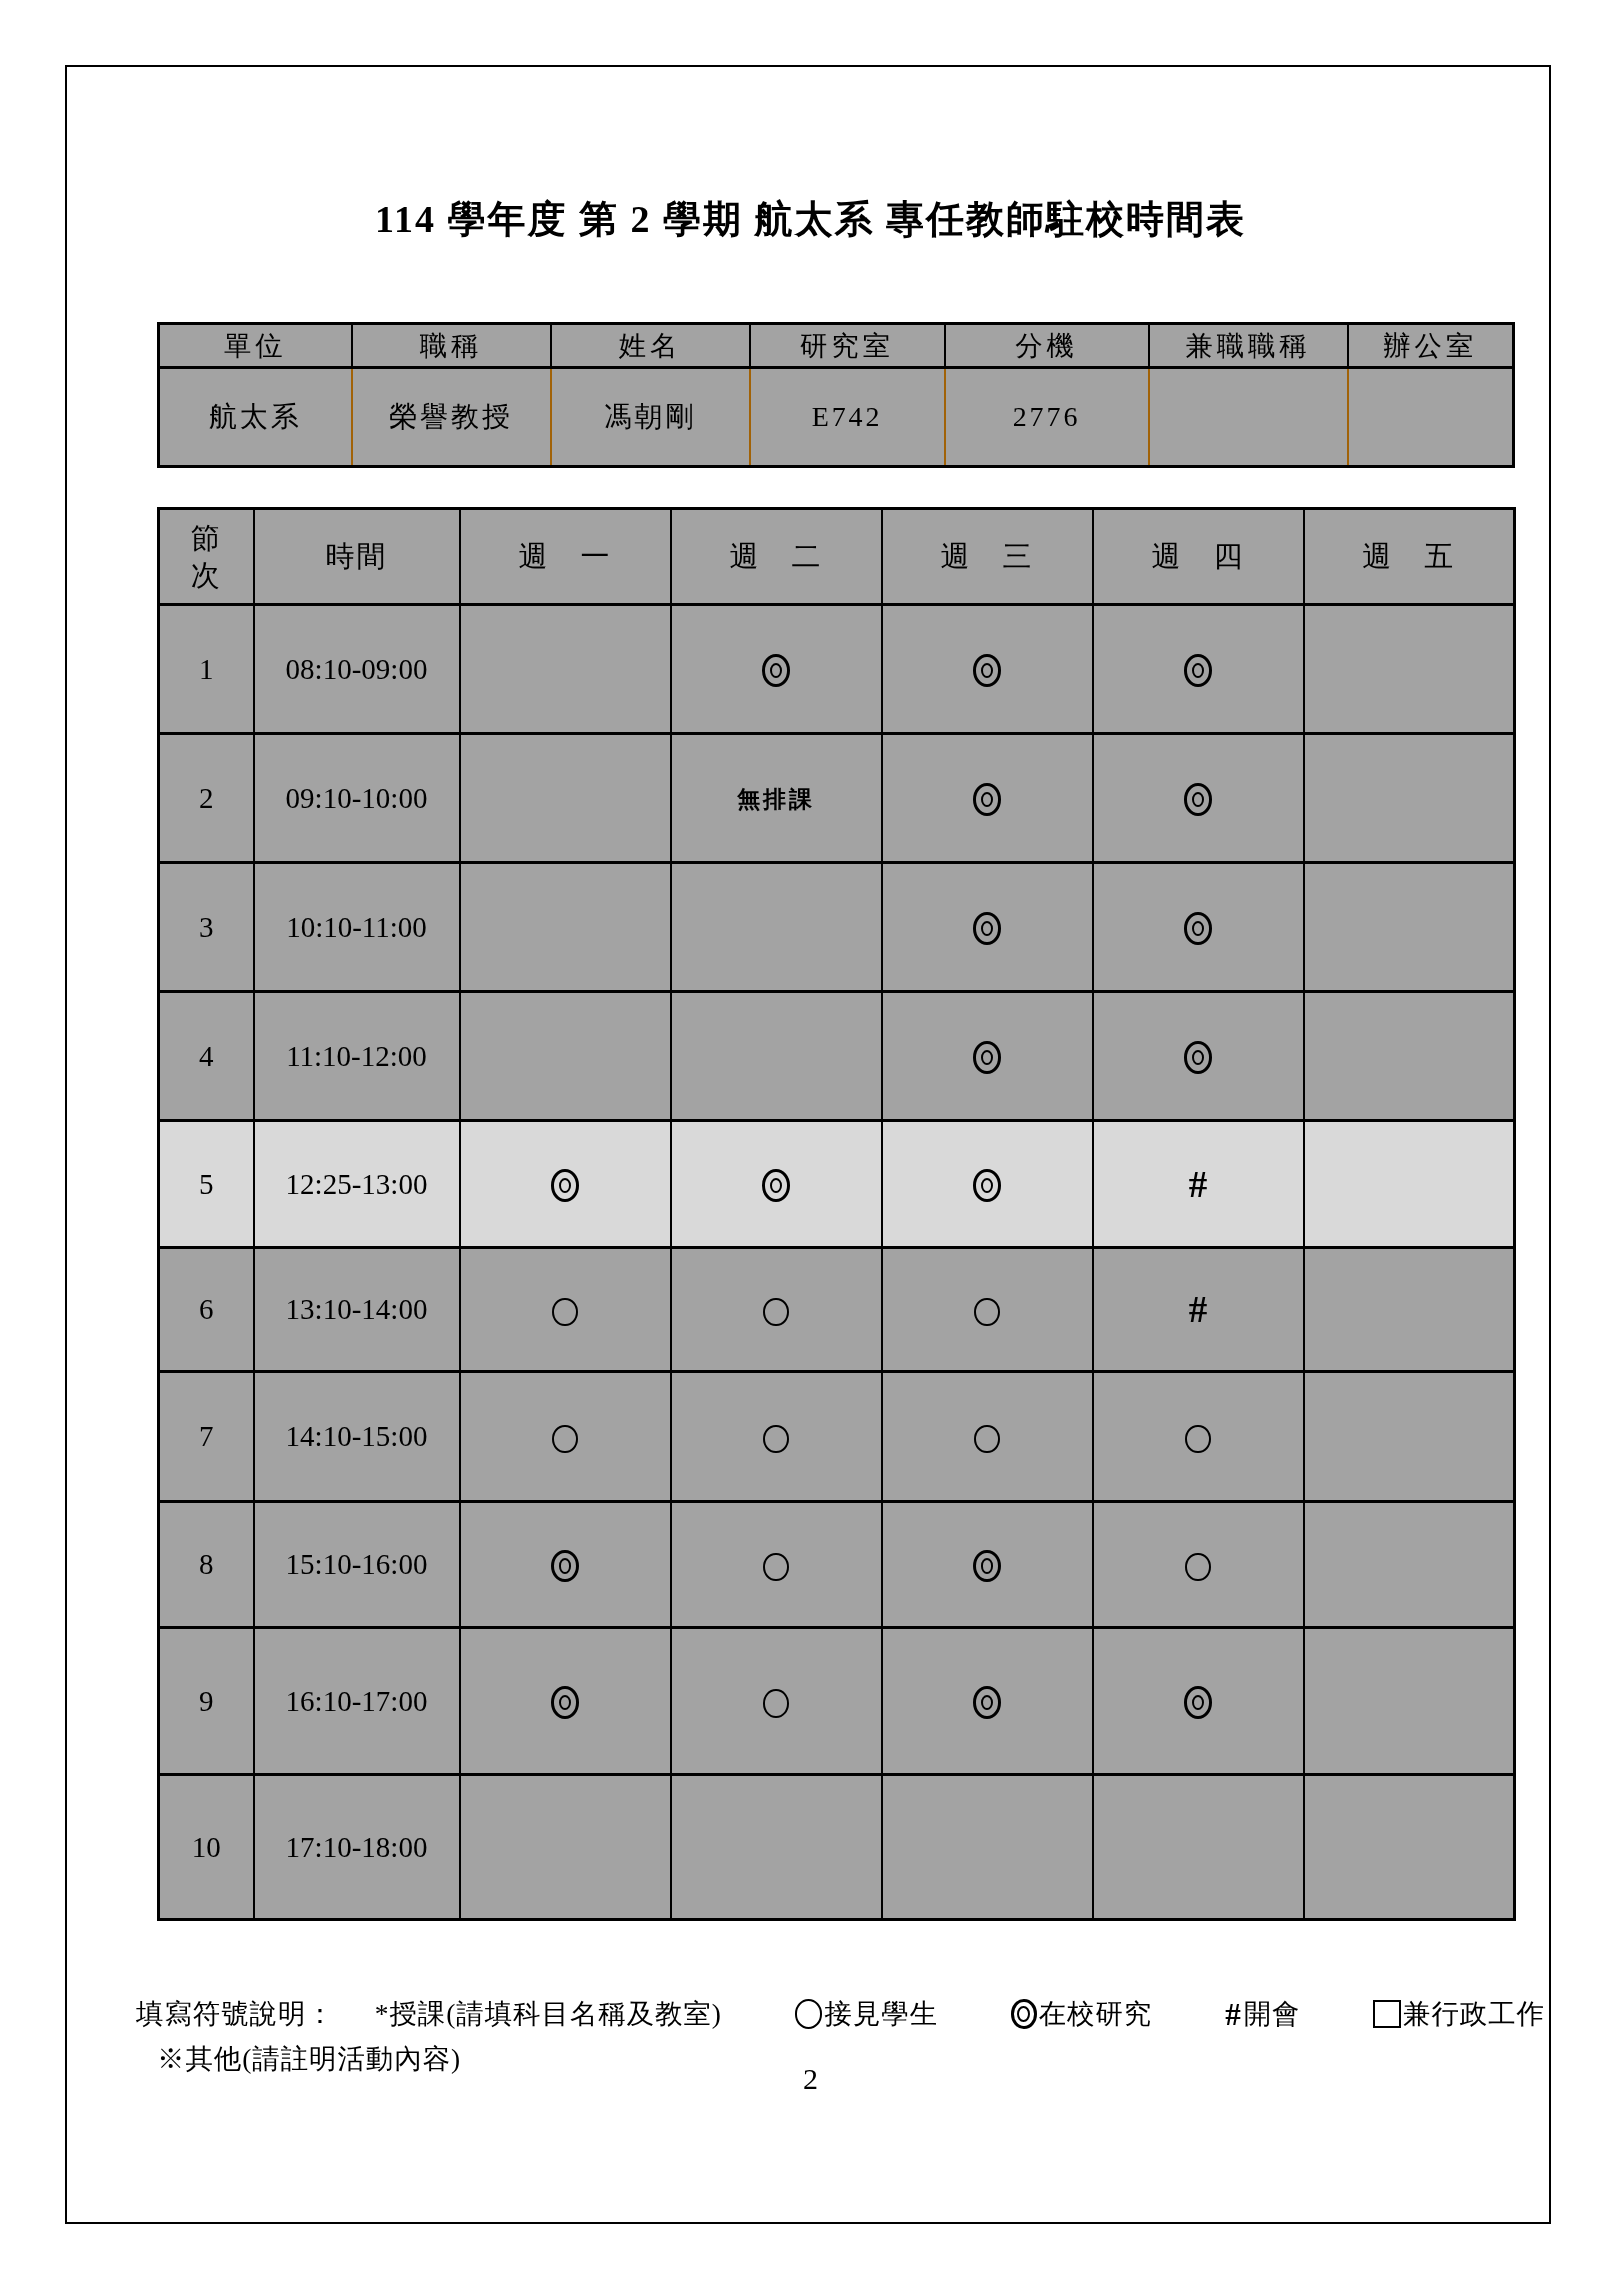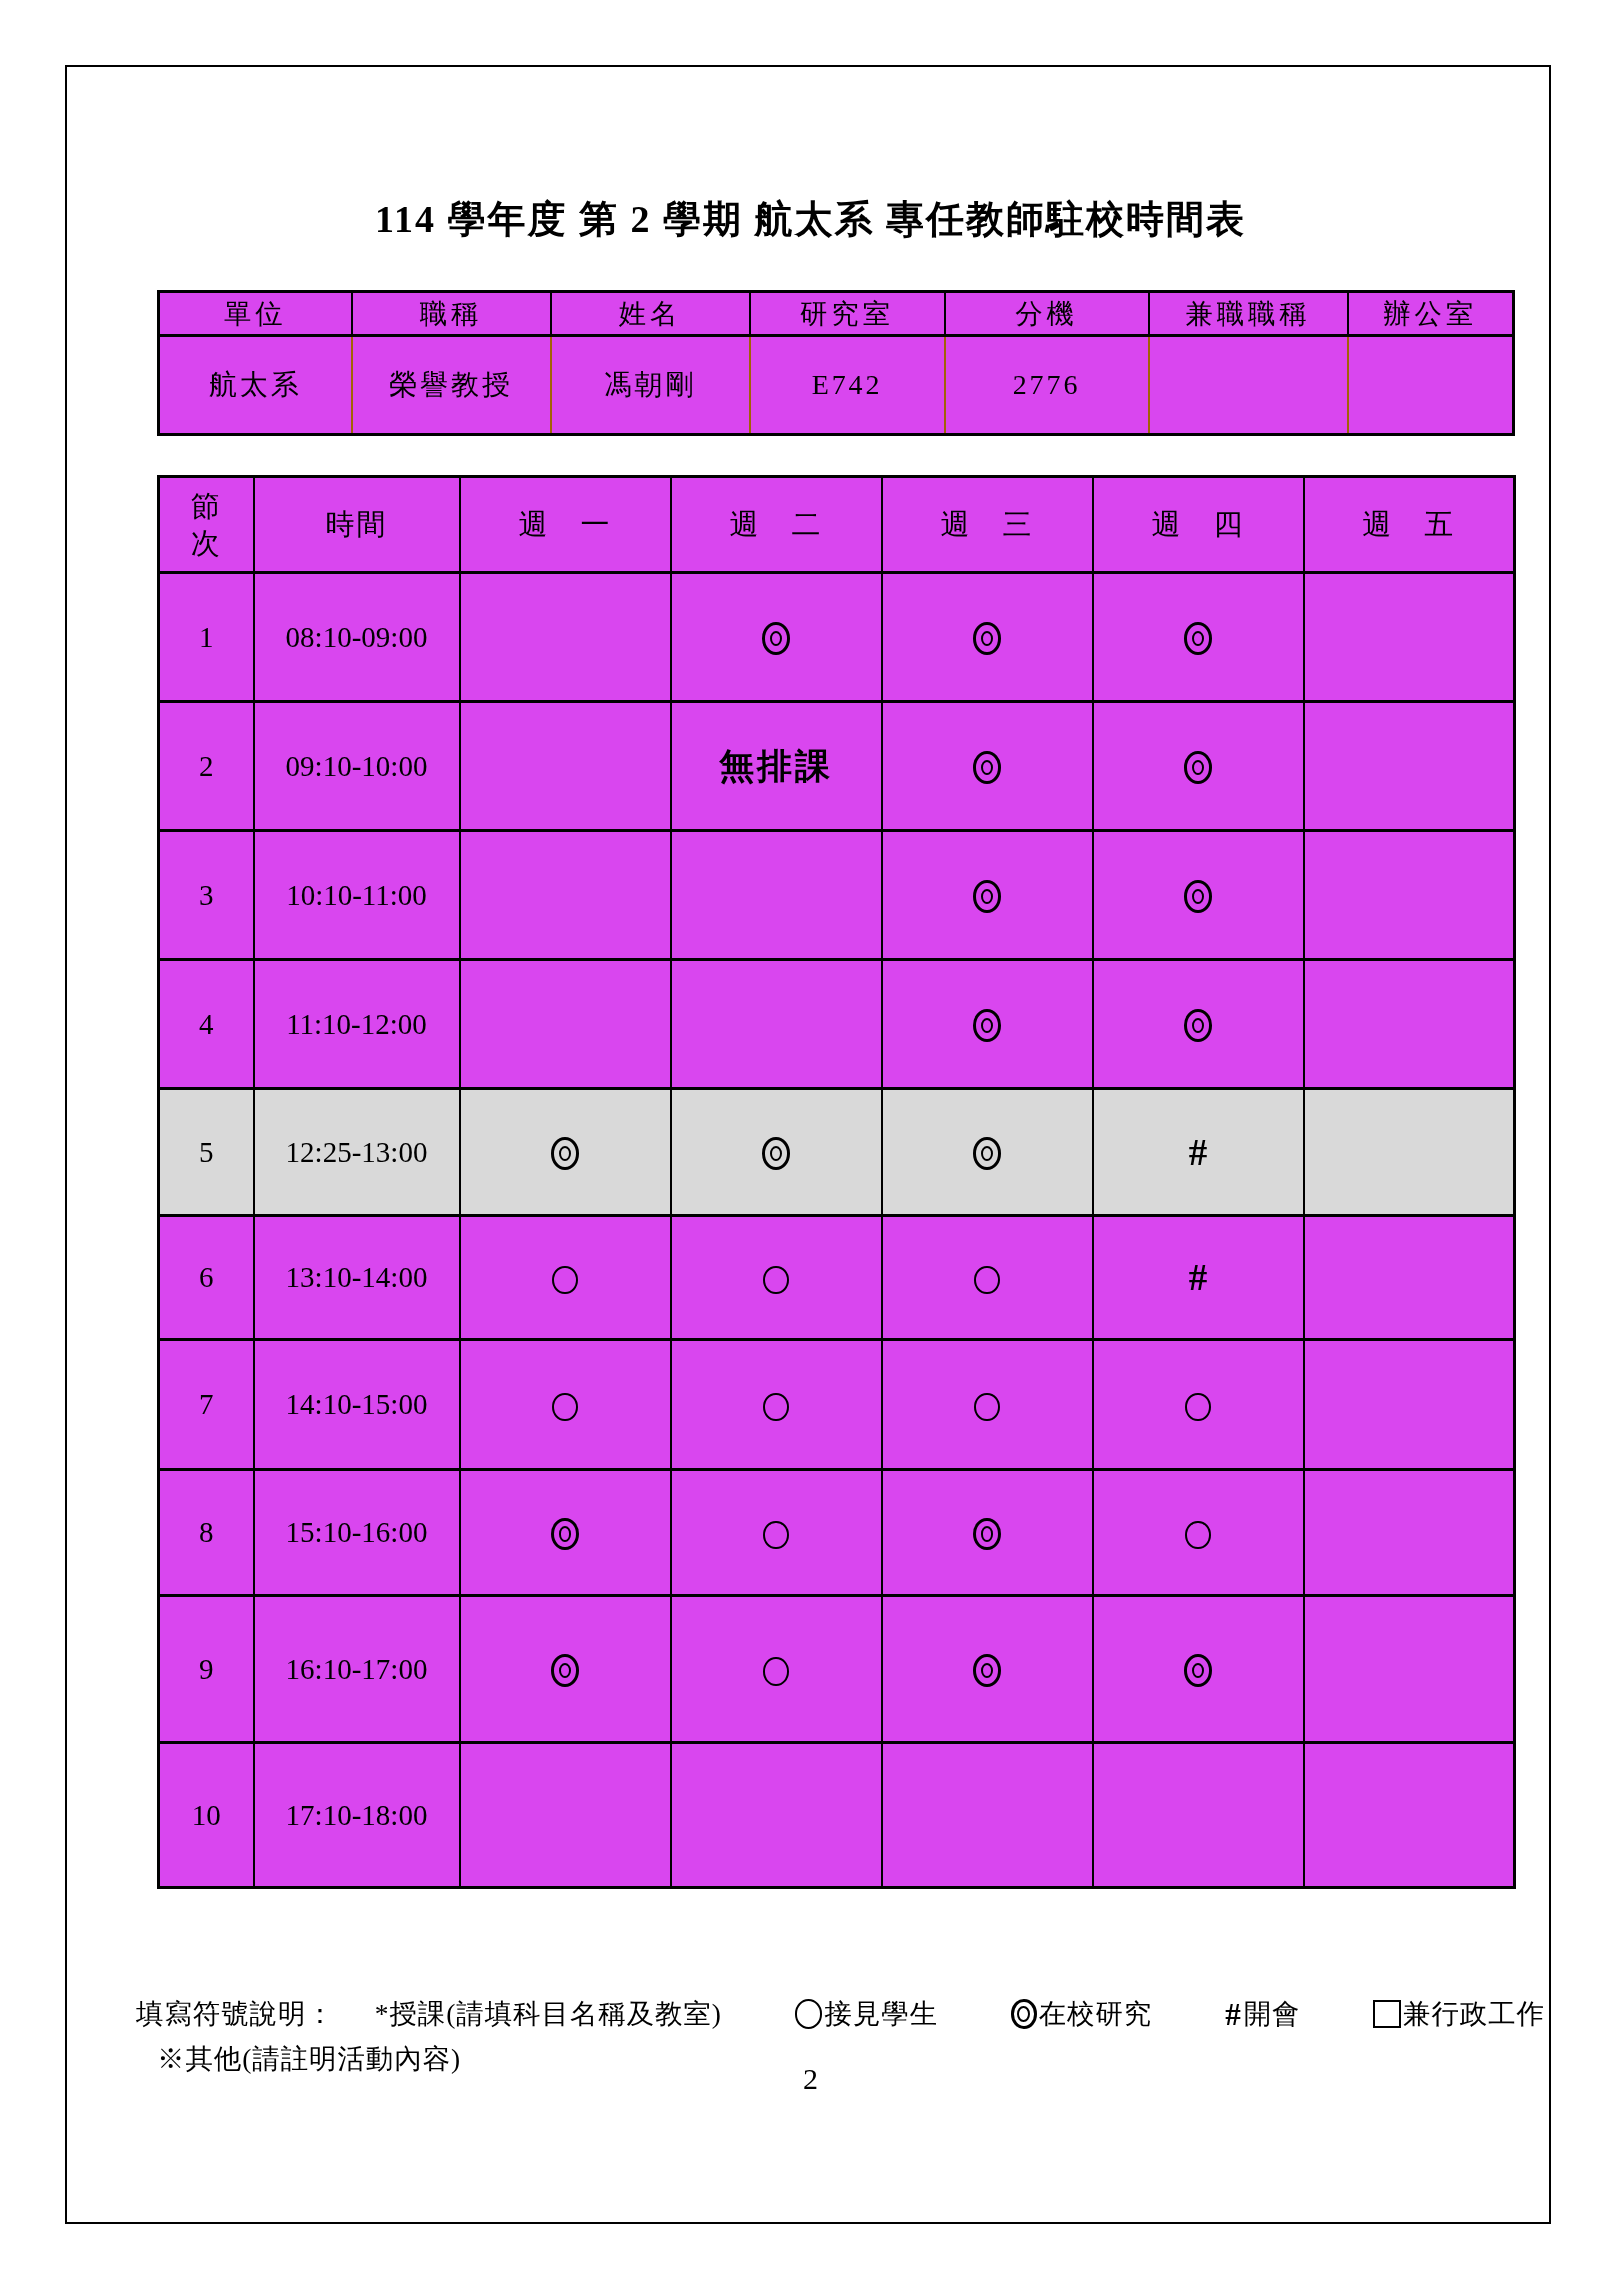--- a/index.html
+++ b/index.html
@@ -5,21 +5,21 @@
   html,body{margin:0;padding:0;}
   body{
     width:1621px;height:2293px;background:#ffffff;position:relative;
     font-family:"Liberation Serif","DejaVu Serif",serif;color:#000;
   }
   .frame{position:absolute;left:65px;top:65px;width:1482px;height:2155px;border:2.9px solid #000;}
   .title{
     position:absolute;left:0;top:194px;width:100%;text-align:center;
     font-size:38px;font-weight:bold;letter-spacing:2px;white-space:nowrap;
   }
-  table{border-collapse:collapse;position:absolute;table-layout:fixed;background:#d946ef;}
+  table{border-collapse:collapse;position:absolute;table-layout:fixed;background:#a3a3a3;margin-top:32px;}
   .info{left:157px;top:290px;width:1355px;border:3.9px solid #000;}
   .info th{
     border:2px solid #000;border-bottom:3.9px solid #000;height:39px;
     font-weight:normal;font-size:27.4px;letter-spacing:3.9px;text-align:center;
   }
   .info td{border:2px solid #a16207;height:94px;font-size:28px;letter-spacing:2.9px;text-align:center;}
   .sched{left:157px;top:475px;width:1355px;border:3.9px solid #000;}
   .sched th{
     border:2px solid #000;border-bottom:3.9px solid #000;height:91px;
     font-weight:normal;font-size:29px;letter-spacing:2px;text-align:center;line-height:1.25;
@@ -38,21 +38,21 @@
   }
   .sym-dcircle{
     display:inline-flex;align-items:center;justify-content:center;
     width:21.6px;height:26.5px;border:3.9px solid #000;border-radius:50%;vertical-align:middle;
   }
   .sym-dcircle .inner{width:8.8px;height:11.8px;border:2.9px solid #000;border-radius:50%;}
   .sym-square{
     display:inline-block;width:21.6px;height:21.6px;border:2.9px solid #000;vertical-align:middle;
   }
   .sym-hash{font-weight:900;font-size:37px;line-height:1;display:inline-block;vertical-align:middle;}
-  .no-class{font-weight:bold;font-size:35px;letter-spacing:2.9px;}
+  .no-class{font-weight:bold;font-size:23px;letter-spacing:2.9px;}
   
   .legend{
     position:absolute;left:136px;top:1996px;width:1313px;font-size:27.4px;letter-spacing:1px;
     display:flex;align-items:center;flex-wrap:nowrap;white-space:nowrap;justify-content:space-between;
   }
   .legend .item{display:inline-flex;align-items:center;margin-right:33px;margin-left:40px;}
   .legend .item .sym-circle{width:23.5px;height:25.5px;margin-right:2px;}
   .legend .item .sym-dcircle{width:19.6px;height:23.5px;margin-right:2px;}
   .legend .item .sym-square{width:23.5px;height:23.5px;margin-right:2px;}
   .legend .item .sym-hash{font-size:31px;margin-right:2px;}

